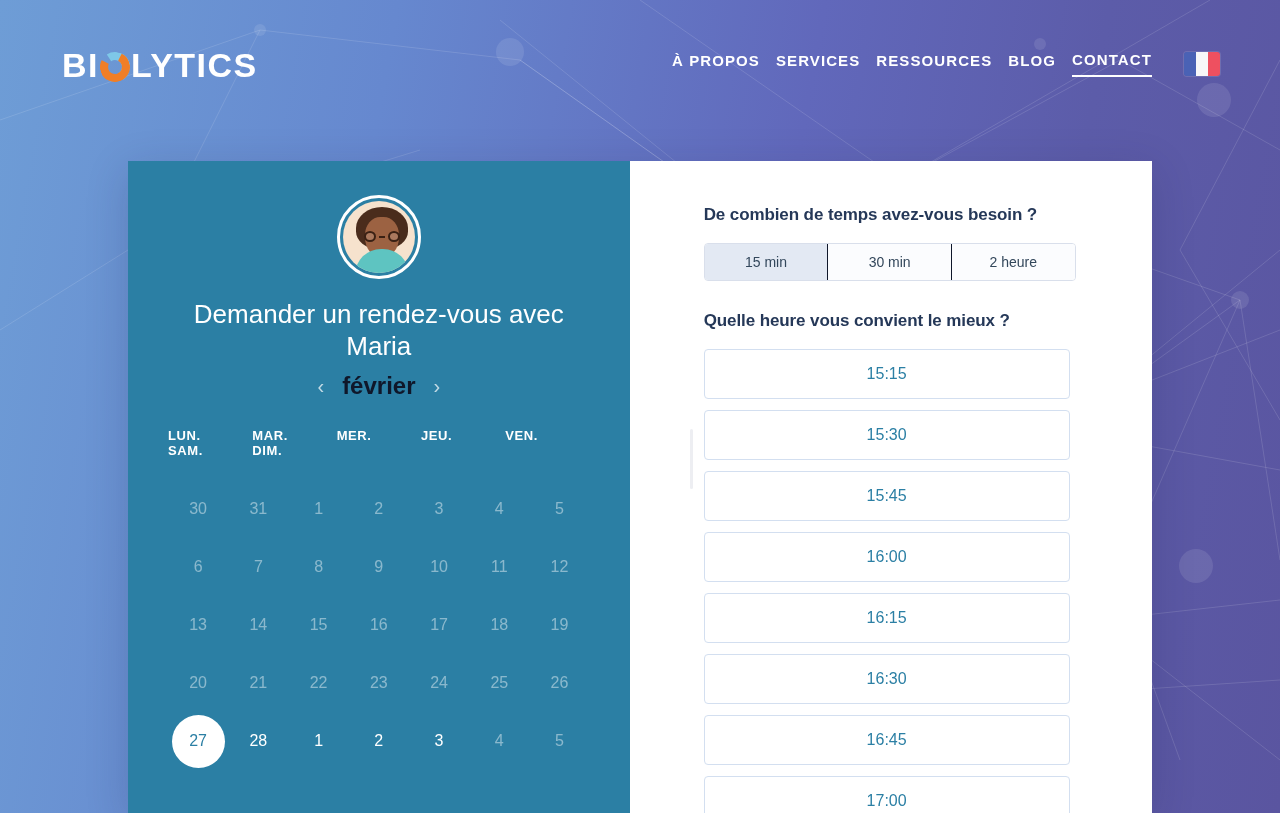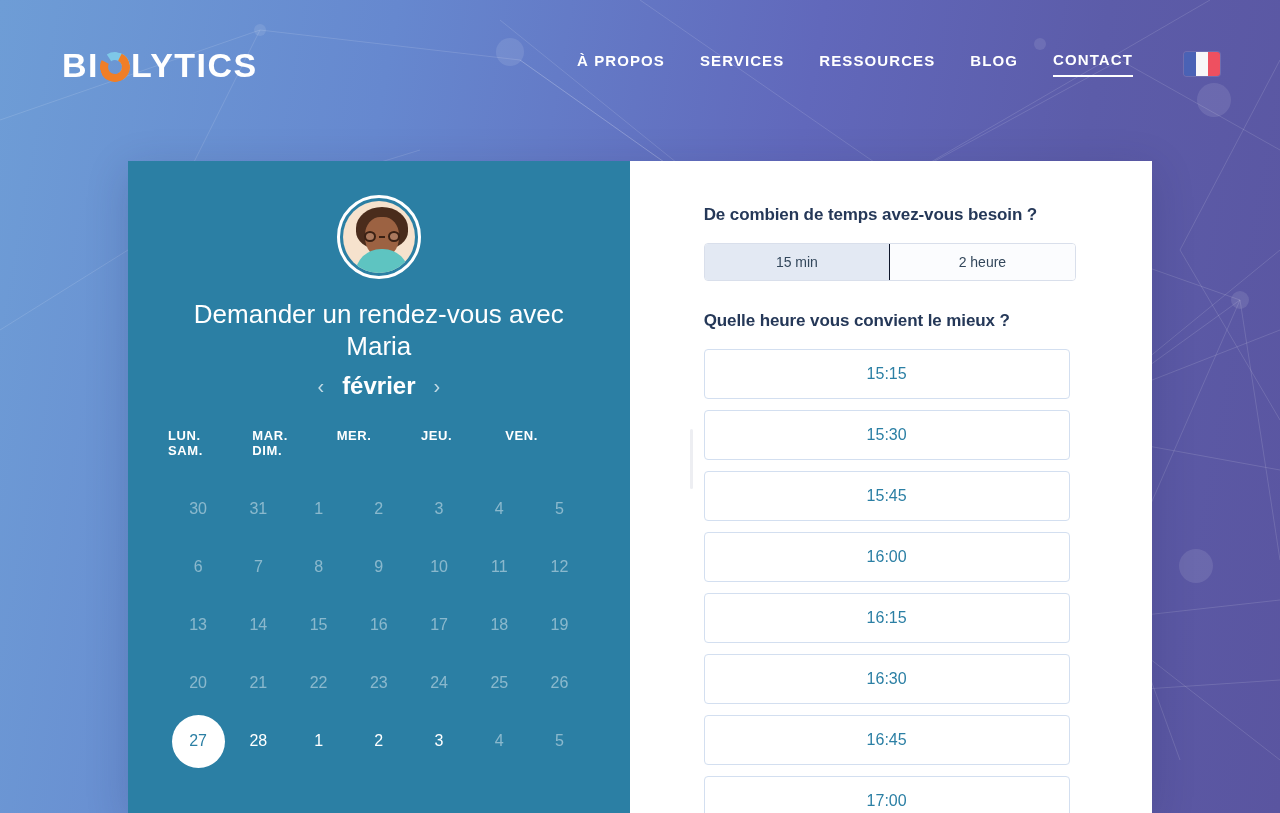--- a/index.html
+++ b/index.html
@@ -74,21 +74,21 @@
     border: 8px solid #7ec8e8;
     border-bottom-color: transparent;
     border-left-color: transparent;
     transform: rotate(12deg);
   }
 
   #nav {
     margin-left: auto;
     display: flex;
     align-items: center;
-    gap: 35px;
+    gap: 16px;
     margin-top: -44px;
   }
   #nav .nav-item {
     font-size: 15px;
     font-weight: 700;
     letter-spacing: 1.1px;
     color: #ffffff;
     text-decoration: none;
     padding-bottom: 7px;
     white-space: nowrap;
@@ -213,21 +213,21 @@
     font-size: 20px;
     line-height: 1;
     color: rgba(255,255,255,0.72);
     cursor: pointer;
     padding: 2px 4px;
     user-select: none;
   }
   #month-nav .month-label {
     font-size: 24px;
     font-weight: 700;
-    color: #ffffff;
+    color: #0f172a;
   }
 
   #weekdays {
     margin-top: 28px;
     display: grid;
     grid-template-columns: repeat(5, 1fr);
     text-align: left;
   }
   #weekdays .wd {
     font-size: 13px;
@@ -493,20 +493,21 @@
           <div class="day muted">5</div>
         </div>
     </div>
 
     <div id="slots-panel">
 
       <div class="sec-heading">De combien de temps avez-vous besoin ?</div>
 
       <div id="duration-toggle">
           <div class="dur selected">15 min</div>
+          <div class="dur">30 min</div>
           <div class="dur">2 heure</div>
         </div>
 
       <div class="sec-heading" id="time-heading">Quelle heure vous convient le mieux ?</div>
 
 
       <div id="slot-list">
           <div class="slot">15:15</div>
           <div class="slot">15:30</div>
           <div class="slot">15:45</div>

